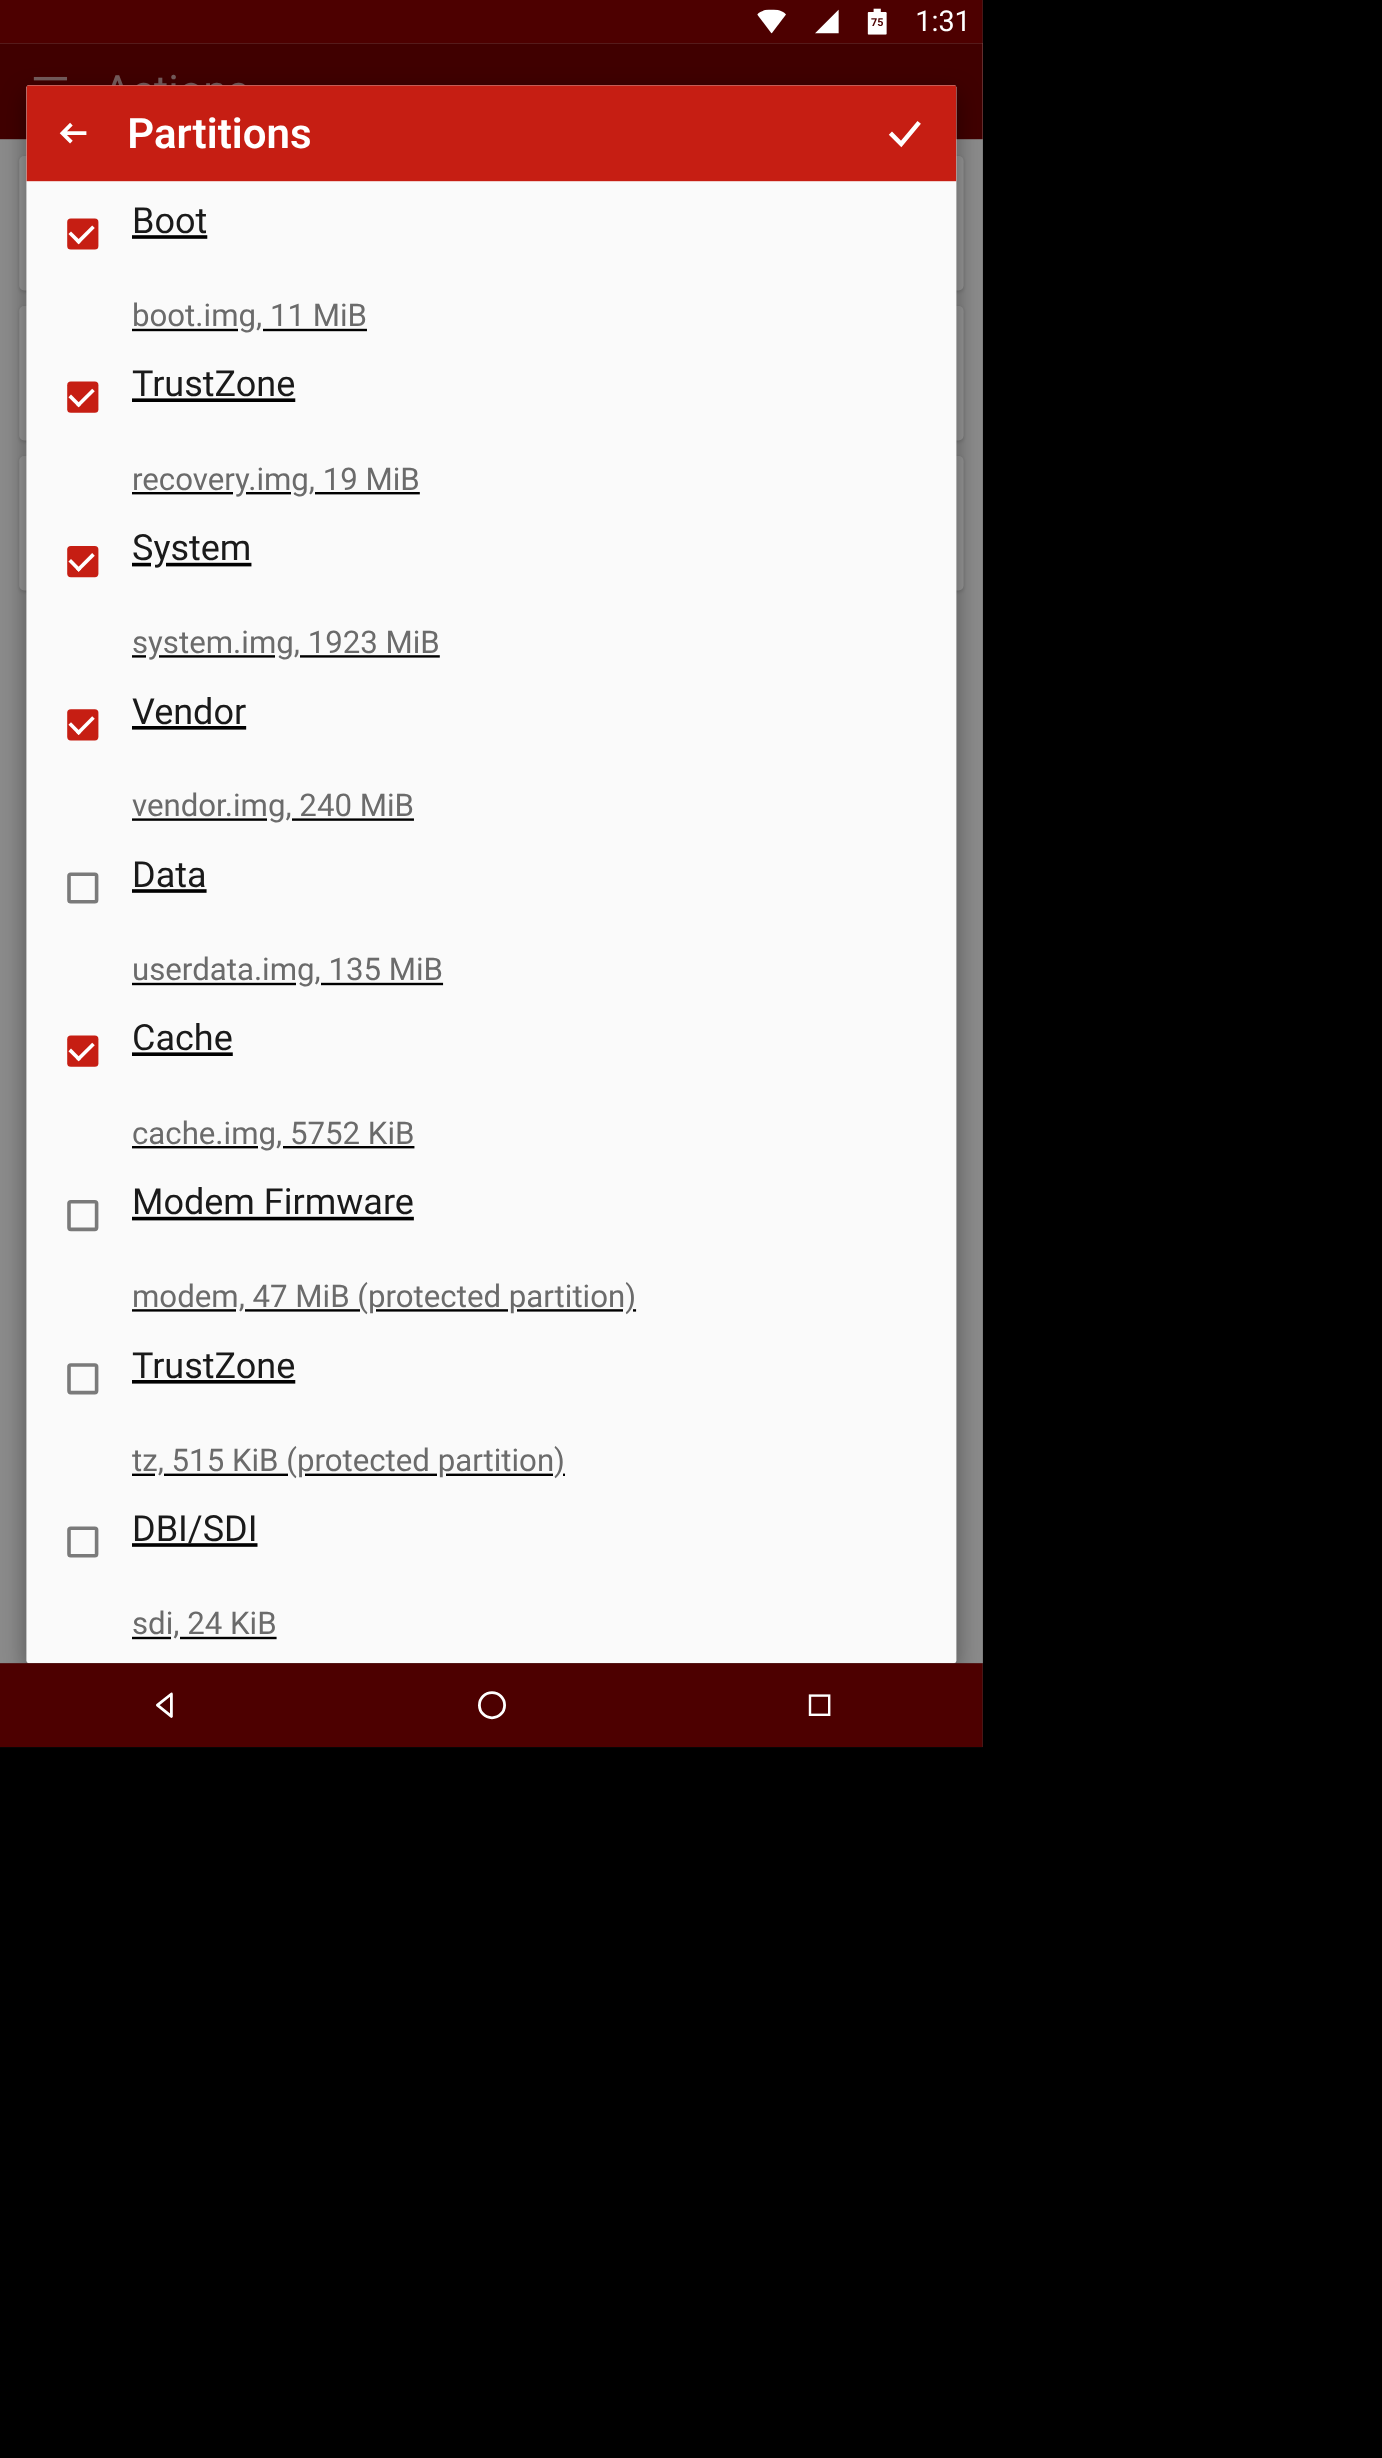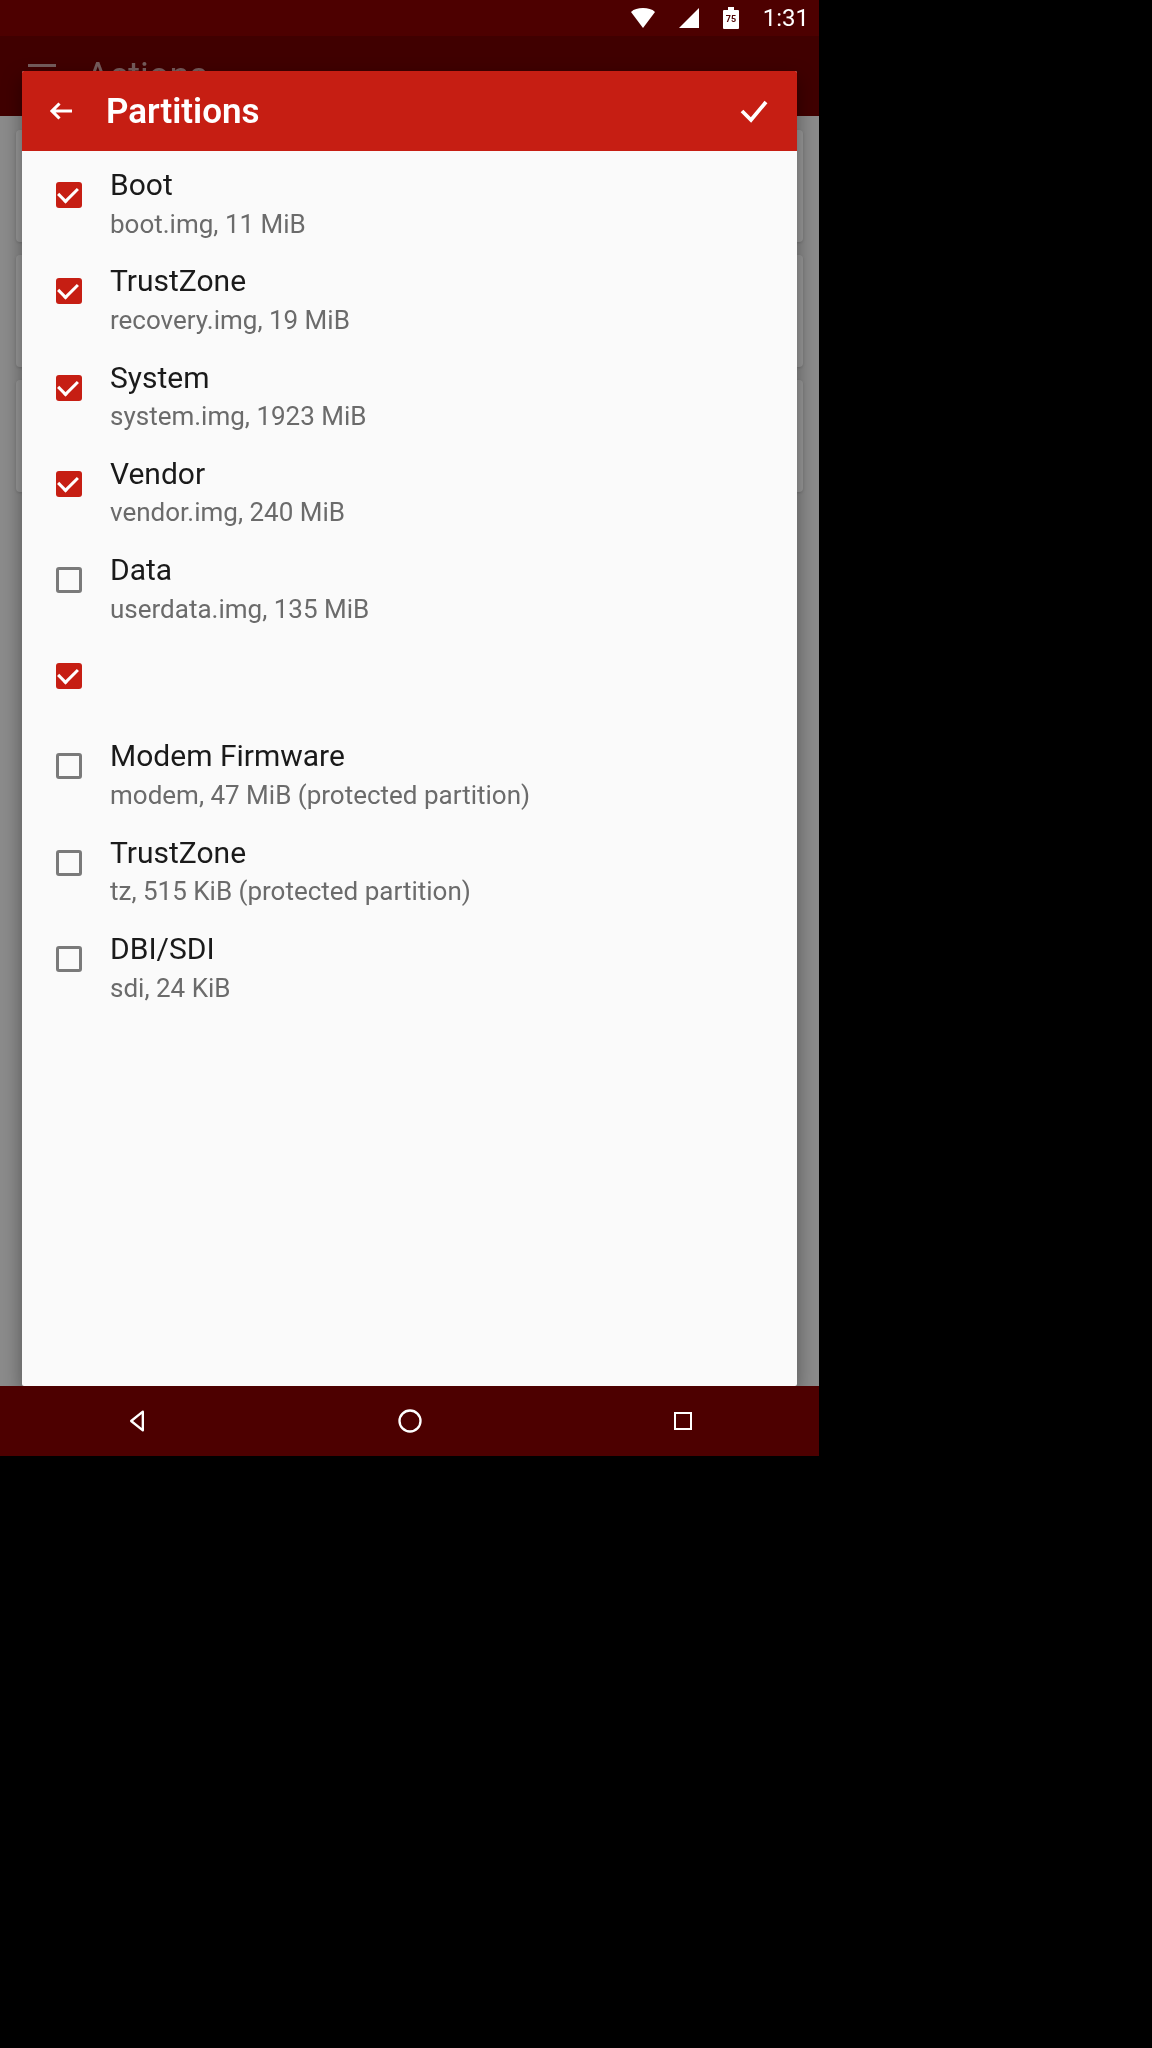--- a/index.html
+++ b/index.html
@@ -154,31 +154,33 @@
       top: 1px;
       width: 9px;
       height: 16px;
       border: solid #fff;
       border-width: 0 3px 3px 0;
       transform: rotate(45deg);
     }
     .partition-text {
       display: flex;
       flex-direction: column;
+      text-decoration: underline;
     }
     .partition-primary {
       font-size: 30px;
       color: #1a1a1a;
       line-height: 1.35;
       margin-bottom: 2px;
     }
     .partition-secondary {
       font-size: 26px;
       color: #6b6b6b;
       line-height: 1.3;
+      margin-top: 40px;
     }
     .nav-bar {
       position: absolute;
       bottom: 0;
       left: 0;
       right: 0;
       height: 70px;
       background: #4d0000;
       display: flex;
       justify-content: space-around;
@@ -283,20 +285,24 @@
       </div>
       <div class="partition-item">
         <div class="checkbox unchecked"></div>
         <div class="partition-text">
           <div class="partition-primary">Data</div>
           <div class="partition-secondary">userdata.img, 135 MiB</div>
         </div>
       </div>
       <div class="partition-item">
         <div class="checkbox checked"></div>
+        <div class="partition-text">
+          <div class="partition-primary">Cache</div>
+          <div class="partition-secondary">cache.img, 5752 KiB</div>
+        </div>
       </div>
       <div class="partition-item">
         <div class="checkbox unchecked"></div>
         <div class="partition-text">
           <div class="partition-primary">Modem Firmware</div>
           <div class="partition-secondary">modem, 47 MiB (protected partition)</div>
         </div>
       </div>
       <div class="partition-item">
         <div class="checkbox unchecked"></div>

